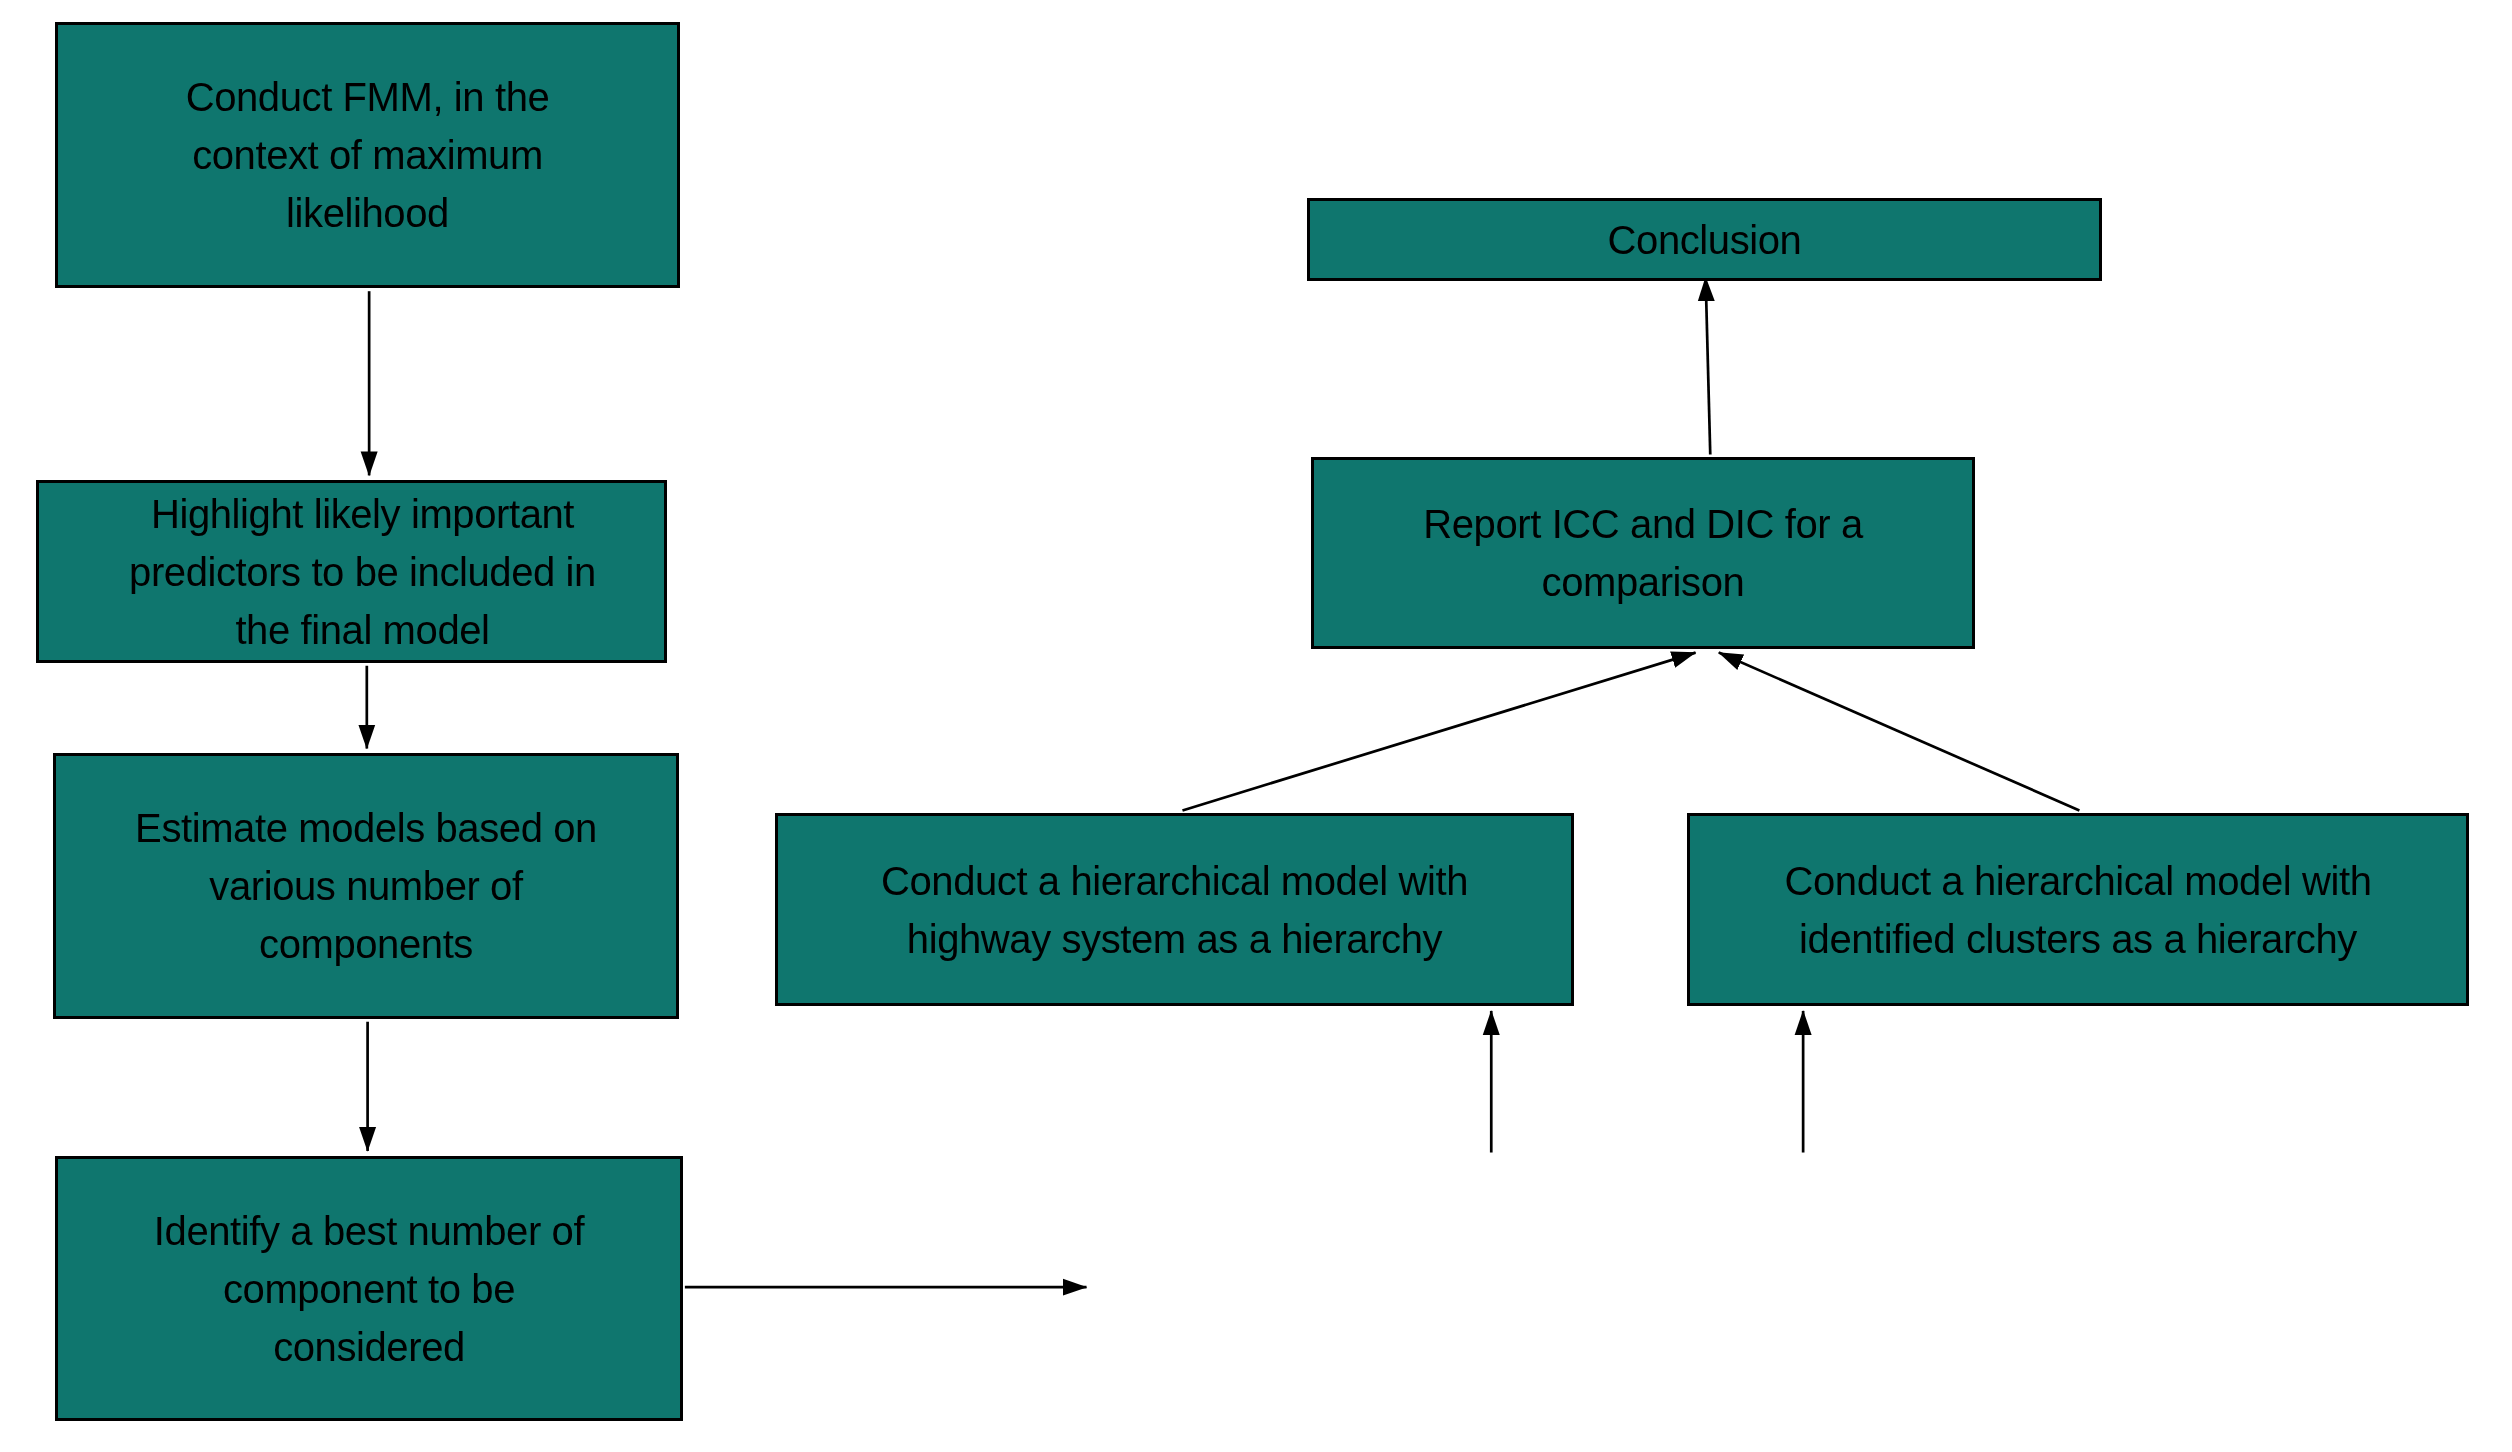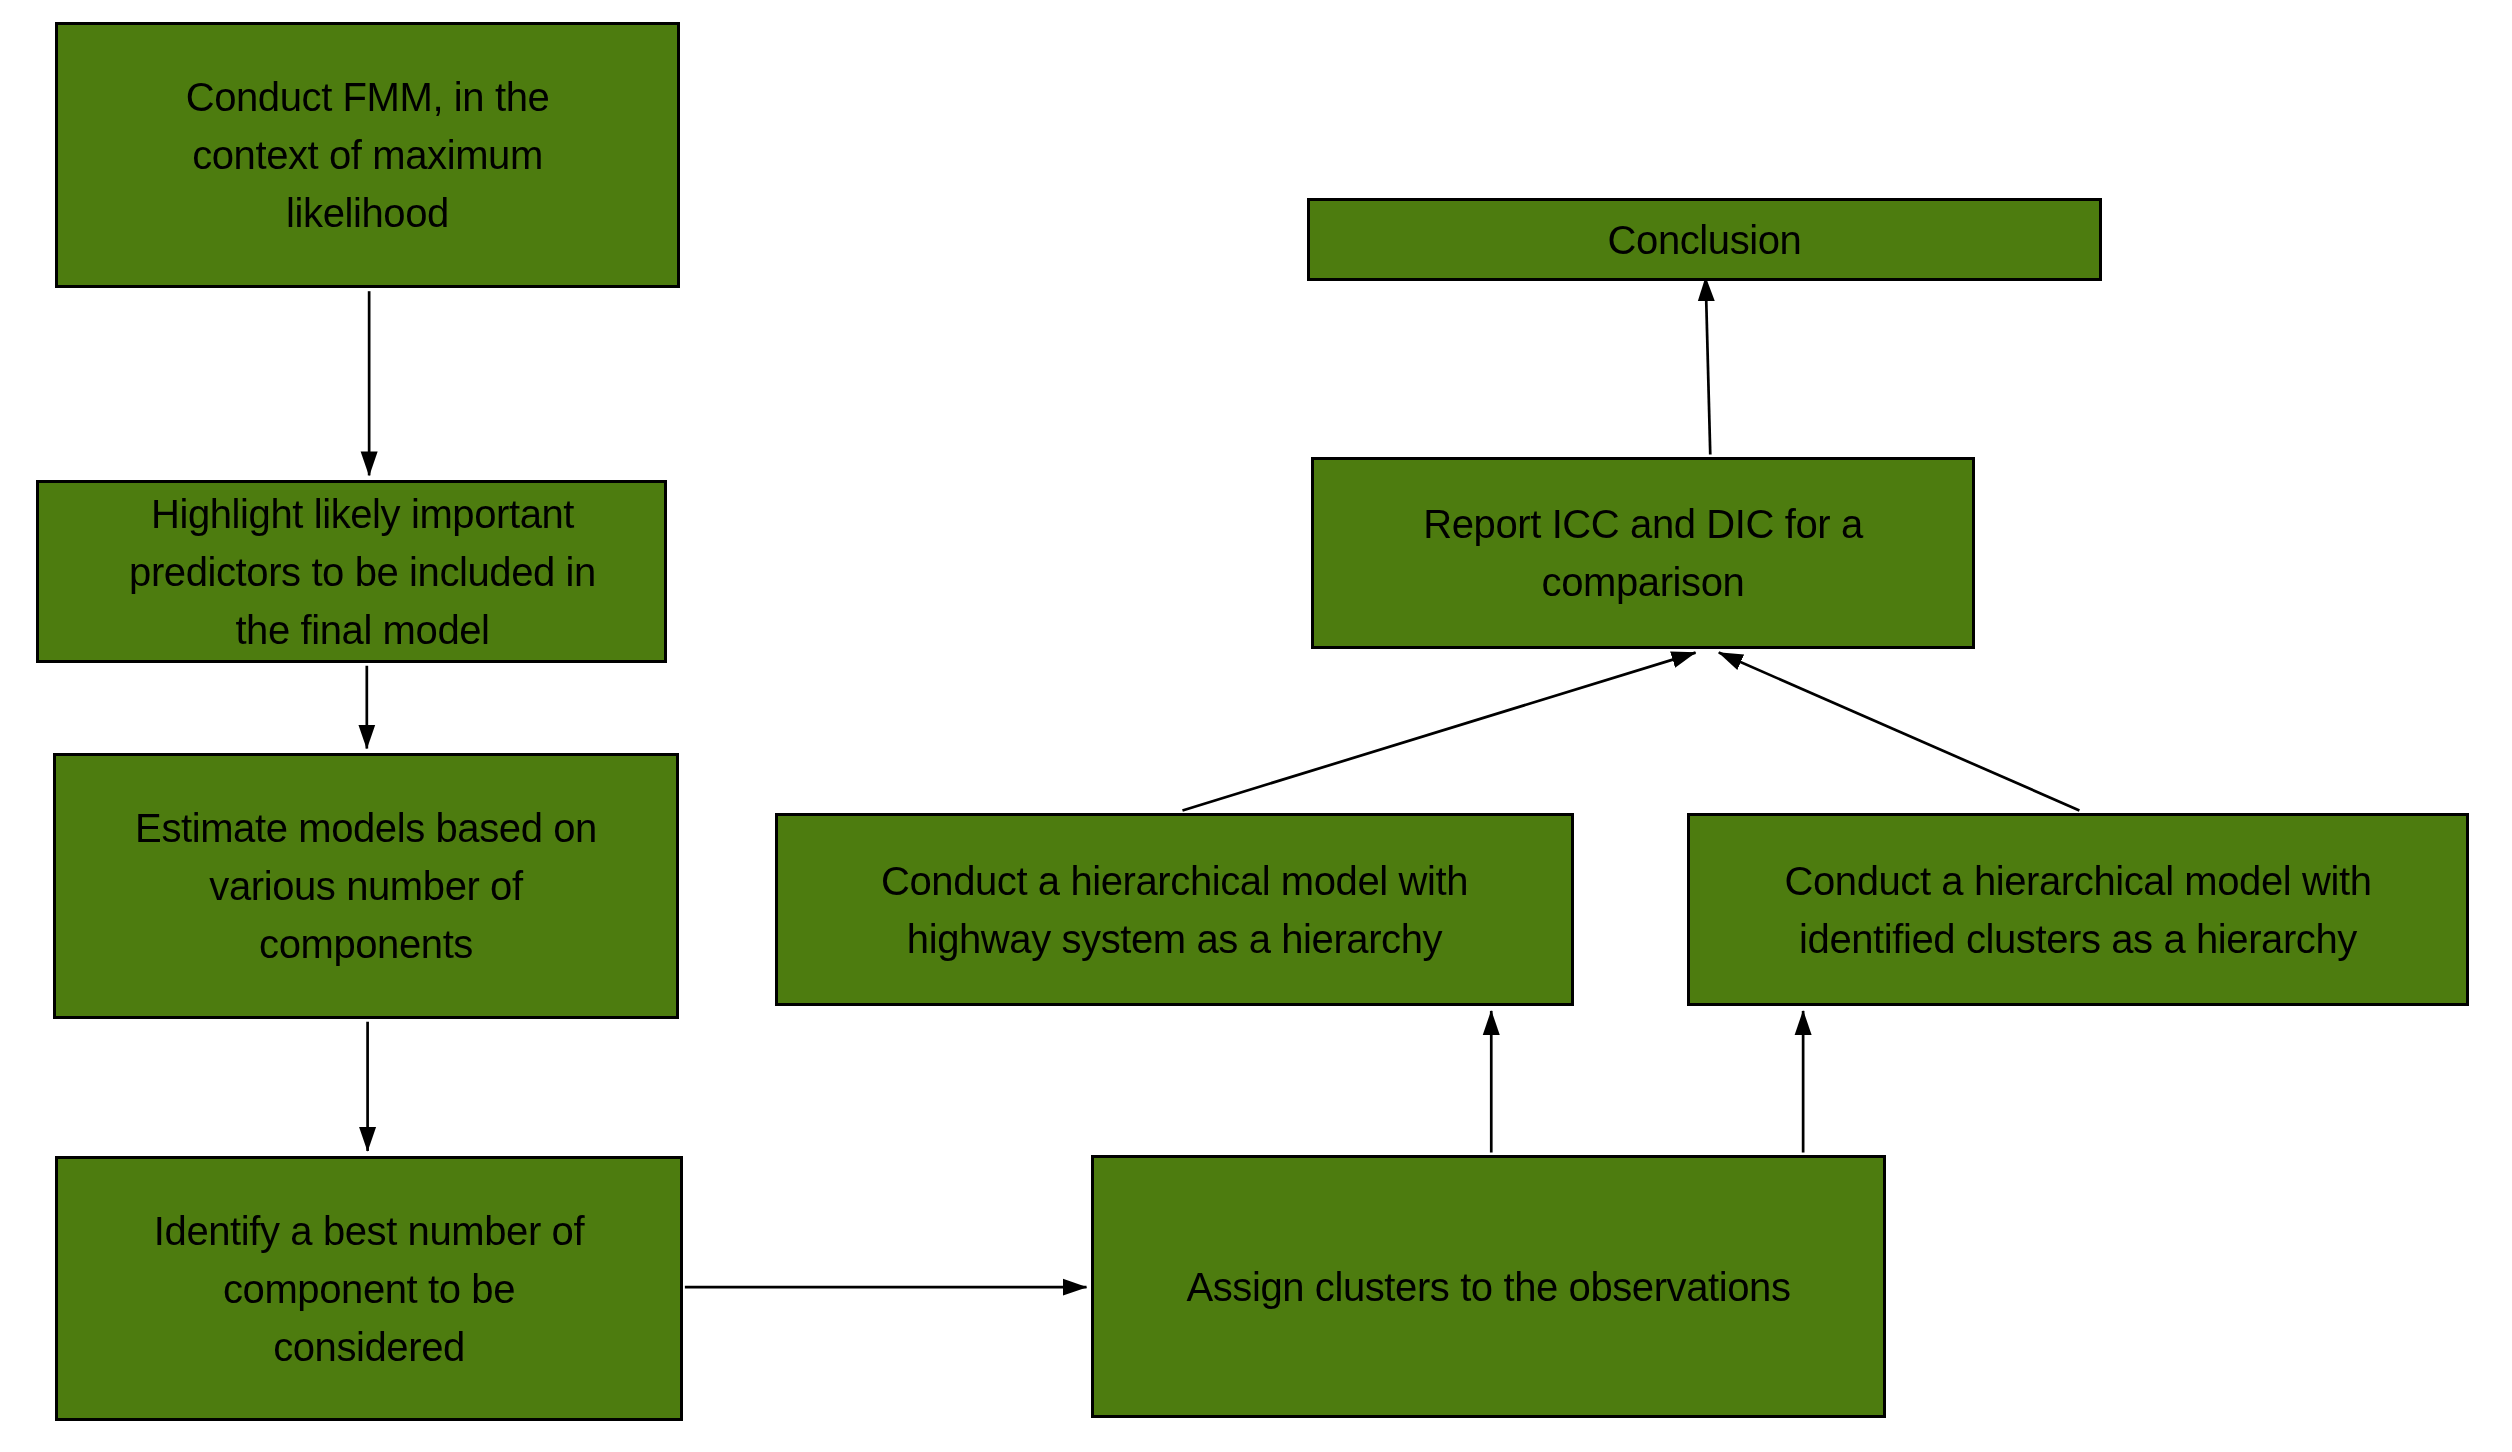--- a/index.html
+++ b/index.html
@@ -25,21 +25,21 @@
     pointer-events: none;
   }
   .edges line {
     stroke: #000000;
     stroke-width: 3.5;
   }
   .node {
     position: absolute;
     box-sizing: border-box;
     border: 3.1px solid #000000;
-    background: #4d7c0f;
+    background: #0f766e;
     display: flex;
     align-items: center;
     justify-content: center;
     text-align: center;
   }
   .node .label {
     display: block;
     white-space: pre-line;
     font-size: 40px;
     line-height: 1.45;
@@ -114,18 +114,15 @@
   <div class="node" id="n-highway">
     <span class="label">Conduct a hierarchical model with
 highway system as a hierarchy</span>
   </div>
 
   <div class="node" id="n-clusters">
     <span class="label">Conduct a hierarchical model with
 identified clusters as a hierarchy</span>
   </div>
 
-  <div class="node" id="n-assign">
-    <span class="label">Assign clusters to the observations</span>
-  </div>
 
 </div>
 
 
 </body></html>

